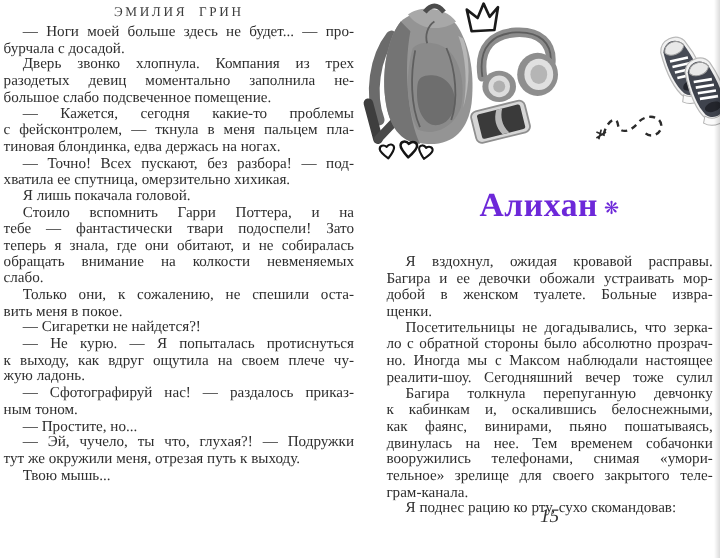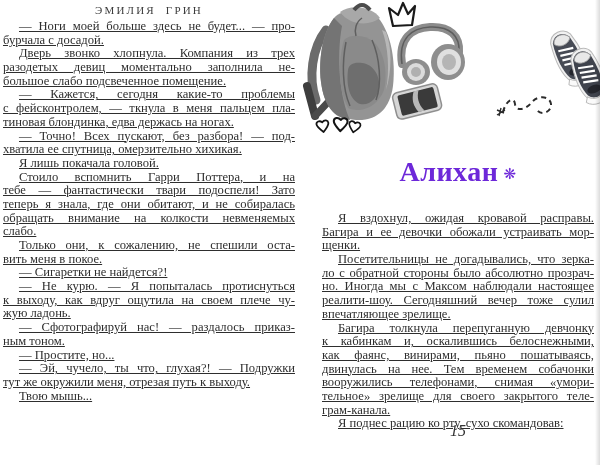--- a/index.html
+++ b/index.html
@@ -18,21 +18,21 @@
   
   .left-page{position:absolute;left:3px;top:0;width:292px;height:465px;}
   .running-header{
     position:absolute;top:4px;left:0;width:100%;
     text-align:center;
     font-size:11px;letter-spacing:2.2px;word-spacing:5px;
     color:#3c3c3c;
   }
   .body-text{
     position:absolute;left:0;width:100%;
-    font-size:12.6px;line-height:13.7px;text-decoration:underline;
+    font-size:12.6px;line-height:13.7px;
   }
   .left-page .body-text{top:20px;}
   .line{text-align:justify;text-align-last:justify;white-space:normal;overflow:hidden;height:13.7px;}
   .line.first{text-indent:16px;}
   .line.last{text-align-last:left;}
   
   .right-page{position:absolute;left:322px;top:0;width:272px;height:465px;}
   .illustration-layer{position:absolute;left:300px;top:0;width:300px;height:152px;}
   .chapter-title{
     position:absolute;top:156px;left:0;width:100%;
@@ -153,26 +153,26 @@
     </g>
   </svg>
 
   <div class="right-page">
     <div class="chapter-title">
       <span>Алихан</span><span class="ornament">❋</span>
     </div>
     <div class="body-text">
         <div class="line first">Я вздохнул, ожидая кровавой расправы.</div>
         <div class="line">Багира и ее девочки обожали устраивать мор-</div>
+        <div class="line">добой в женском туалете. Больные извра-</div>
         <div class="line last">щенки.</div>
         <div class="line first">Посетительницы не догадывались, что зерка-</div>
         <div class="line">ло с обратной стороны было абсолютно прозрач-</div>
         <div class="line">но. Иногда мы с Максом наблюдали настоящее</div>
         <div class="line">реалити-шоу. Сегодняшний вечер тоже сулил</div>
-        <div class="line last">впечатляющее зрелище.</div>
         <div class="line first">Багира толкнула перепуганную девчонку</div>
         <div class="line">к кабинкам и, оскалившись белоснежными,</div>
         <div class="line">как фаянс, винирами, пьяно пошатываясь,</div>
         <div class="line">двинулась на нее. Тем временем собачонки</div>
         <div class="line">вооружились телефонами, снимая «умори-</div>
         <div class="line">тельное» зрелище для своего закрытого теле-</div>
         <div class="line last">грам-канала.</div>
         <div class="line first last">Я поднес рацию ко рту, сухо скомандовав:</div>
       </div>
     <div class="page-number">15</div>

